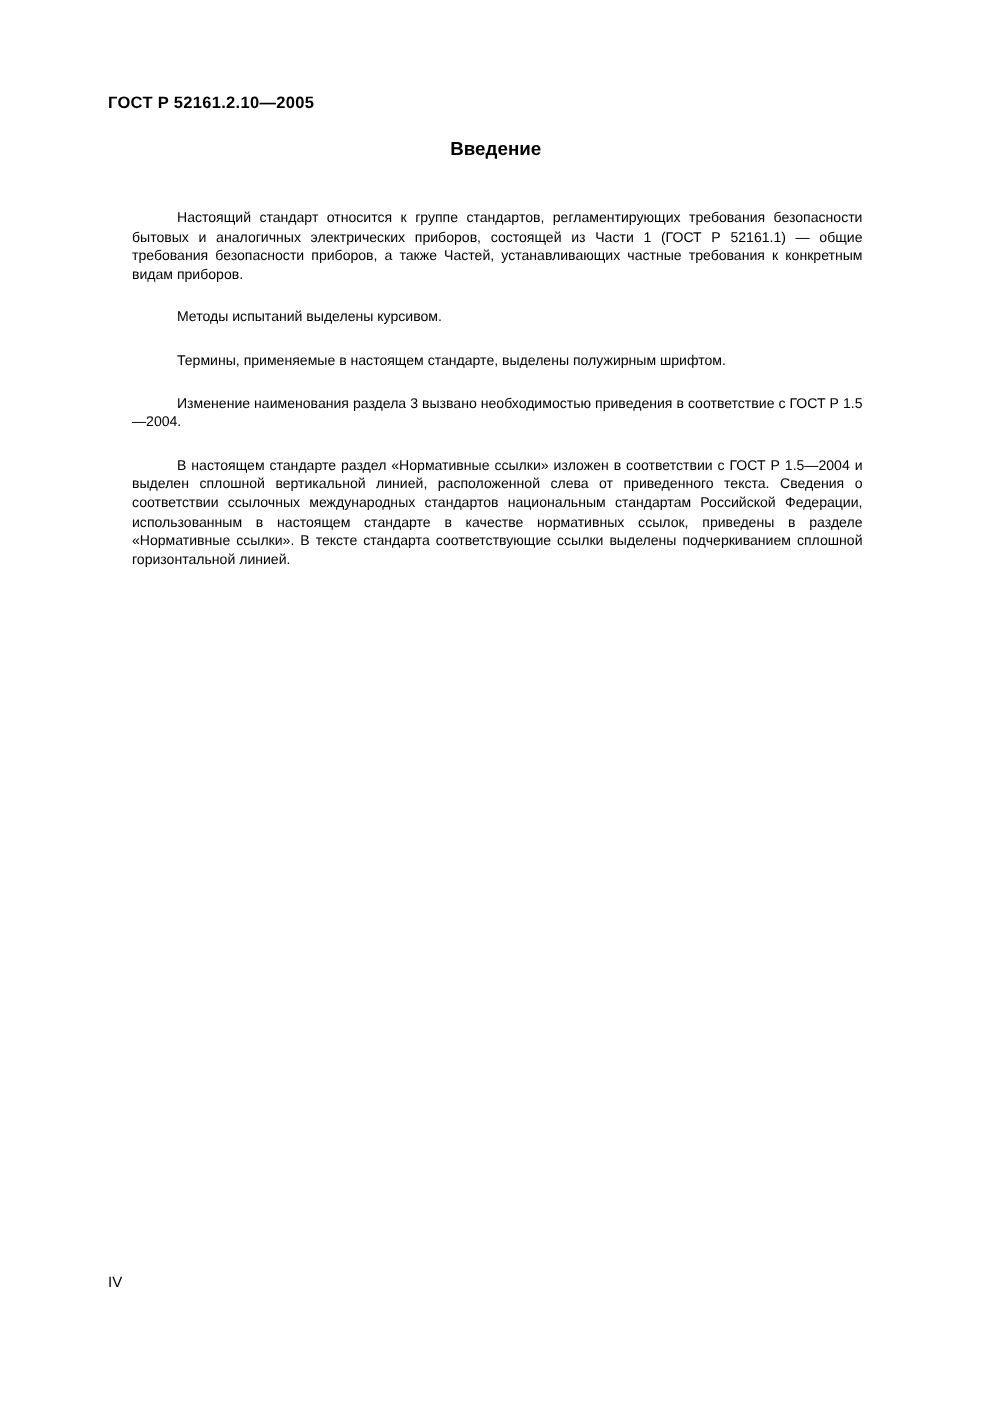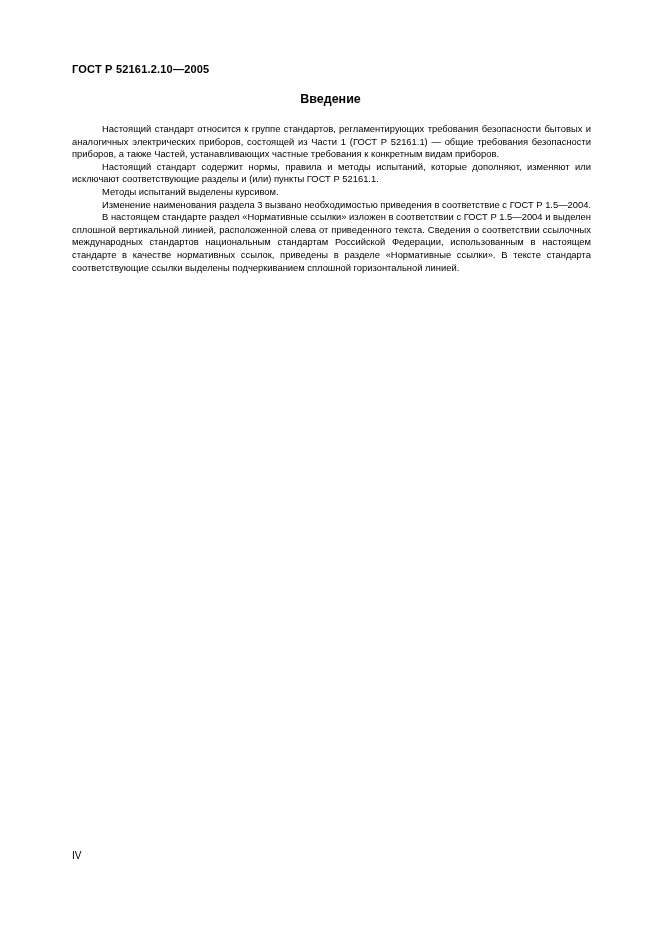--- a/index.html
+++ b/index.html
@@ -43,42 +43,42 @@
   .body-text {
     position: absolute;
     top: 123px;
     left: 72px;
     width: 519px;
     font-size: 9.4px;
     line-height: 12.6px;
     text-align: justify;
   }
   .body-text p {
-    margin: 0;
+    margin: 16px;
     text-indent: 30px;
   }
   .folio {
     position: absolute;
     top: 850px;
     left: 72px;
     font-size: 10px;
   }
 </style>
 </head>
 <body>
 
 <div class="page">
 
   <div class="header">ГОСТ Р 52161.2.10—2005</div>
 
   <div class="title">Введение</div>
 
   <div class="body-text">
     <p>Настоящий стандарт относится к группе стандартов, регламентирующих требования безопасности бытовых и аналогичных электрических приборов, состоящей из Части 1 (ГОСТ Р 52161.1) — общие требования безопасности приборов, а также Частей, устанавливающих частные требования к конкретным видам приборов.</p>
-    <p>Настоящий стандарт содержит нормы, правила и методы испытаний, которые дополняют, изменяют или исключают соответствующие разделы и (или) пункты ГОСТ Р 52161.1.</p>
     <p>Методы испытаний выделены курсивом.</p>
+    <p>Термины, применяемые в настоящем стандарте, выделены полужирным шрифтом.</p>
     <p>Изменение наименования раздела 3 вызвано необходимостью приведения в соответствие с ГОСТ Р 1.5—2004.</p>
     <p>В настоящем стандарте раздел «Нормативные ссылки» изложен в соответствии с ГОСТ Р 1.5—2004 и выделен сплошной вертикальной линией, расположенной слева от приведенного текста. Сведения о соответствии ссылочных международных стандартов национальным стандартам Российской Федерации, использованным в настоящем стандарте в качестве нормативных ссылок, приведены в разделе «Нормативные ссылки». В тексте стандарта соответствующие ссылки выделены подчеркиванием сплошной горизонтальной линией.</p>
   </div>
 
   <div class="folio">IV</div>
 
 </div>
 
 </body></html>

